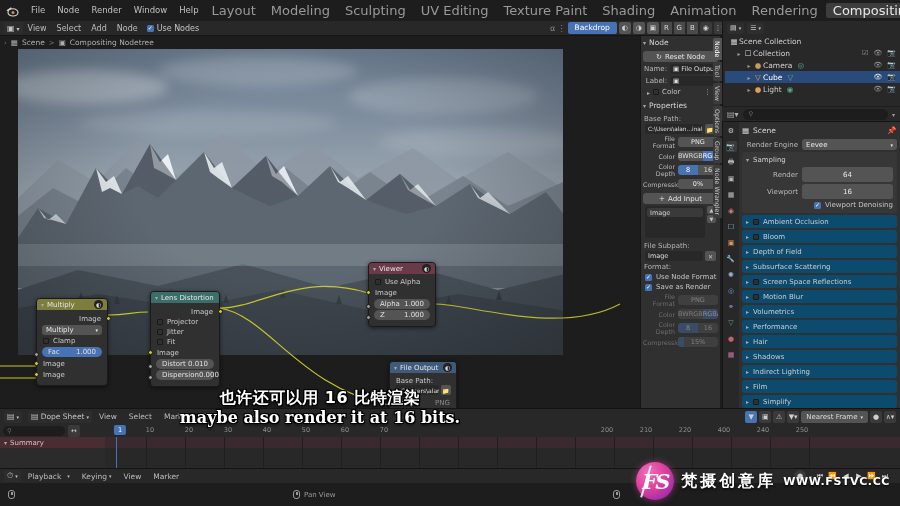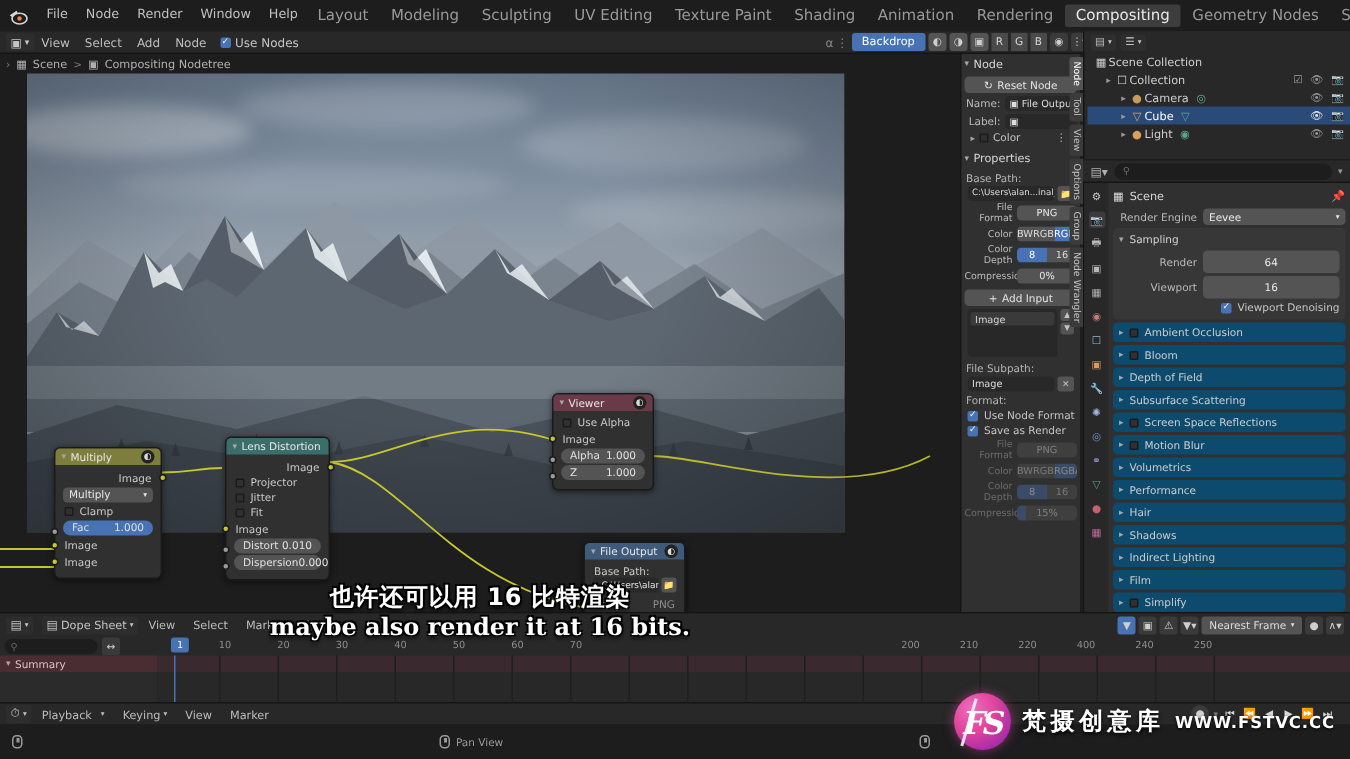--- a/index.html
+++ b/index.html
@@ -11,21 +11,21 @@
     -webkit-font-smoothing:antialiased;
   }
   .abs{ position:absolute; }
 
   
   #topbar{ left:0; top:0; width:900px; height:21px; background:#1d1d1d; display:flex; align-items:center; }
   .blender-logo{ width:14px; height:14px; margin:0 6px 0 5px; position:relative; flex:none; }
   .blender-logo svg{ display:block; }
   .menu-item{ padding:0 6px; line-height:21px; color:#c0c0c0; font-size:8.5px; white-space:nowrap; }
   .wsp-gap{ width:16px; }
-  .wsp-tab{ padding:0 7px; line-height:15px; height:15px; border-radius:2px; color:#999; font-size:10px; white-space:nowrap; margin-right:1px; }
+  .wsp-tab{ padding:0 7px; line-height:15px; height:15px; border-radius:2px; color:#999; font-size:13px; white-space:nowrap; margin-right:1px; }
   .wsp-tab.active{ background:#3d3d3d; color:#e8e8e8; }
   .plusbtn{ padding:0 6px; color:#9a9a9a; font-size:10px; line-height:21px; }
   .topbar-right{ margin-left:auto; display:flex; align-items:center; gap:3px; padding-right:5px; }
   .id-block{ display:flex; align-items:center; height:14px; border-radius:3px; overflow:hidden; }
   .id-icon{ background:#282828; height:14px; display:flex; align-items:center; padding:0 3px; gap:2px; color:#9aa7b8; font-size:7px; }
   .id-name{ background:#282828; height:14px; line-height:14px; padding:0 8px 0 5px; font-size:8px; color:#d0d0d0; min-width:66px; }
 
   
   #nodehdr{ left:0; top:21px; width:900px; height:15px; background:#282828; display:flex; align-items:center; border-bottom:1px solid #151515;}
   .hdr-drop{ display:flex; align-items:center; gap:2px; background:#2d2d2d; border-radius:2px; height:12px; padding:0 3px; margin-left:4px; }

